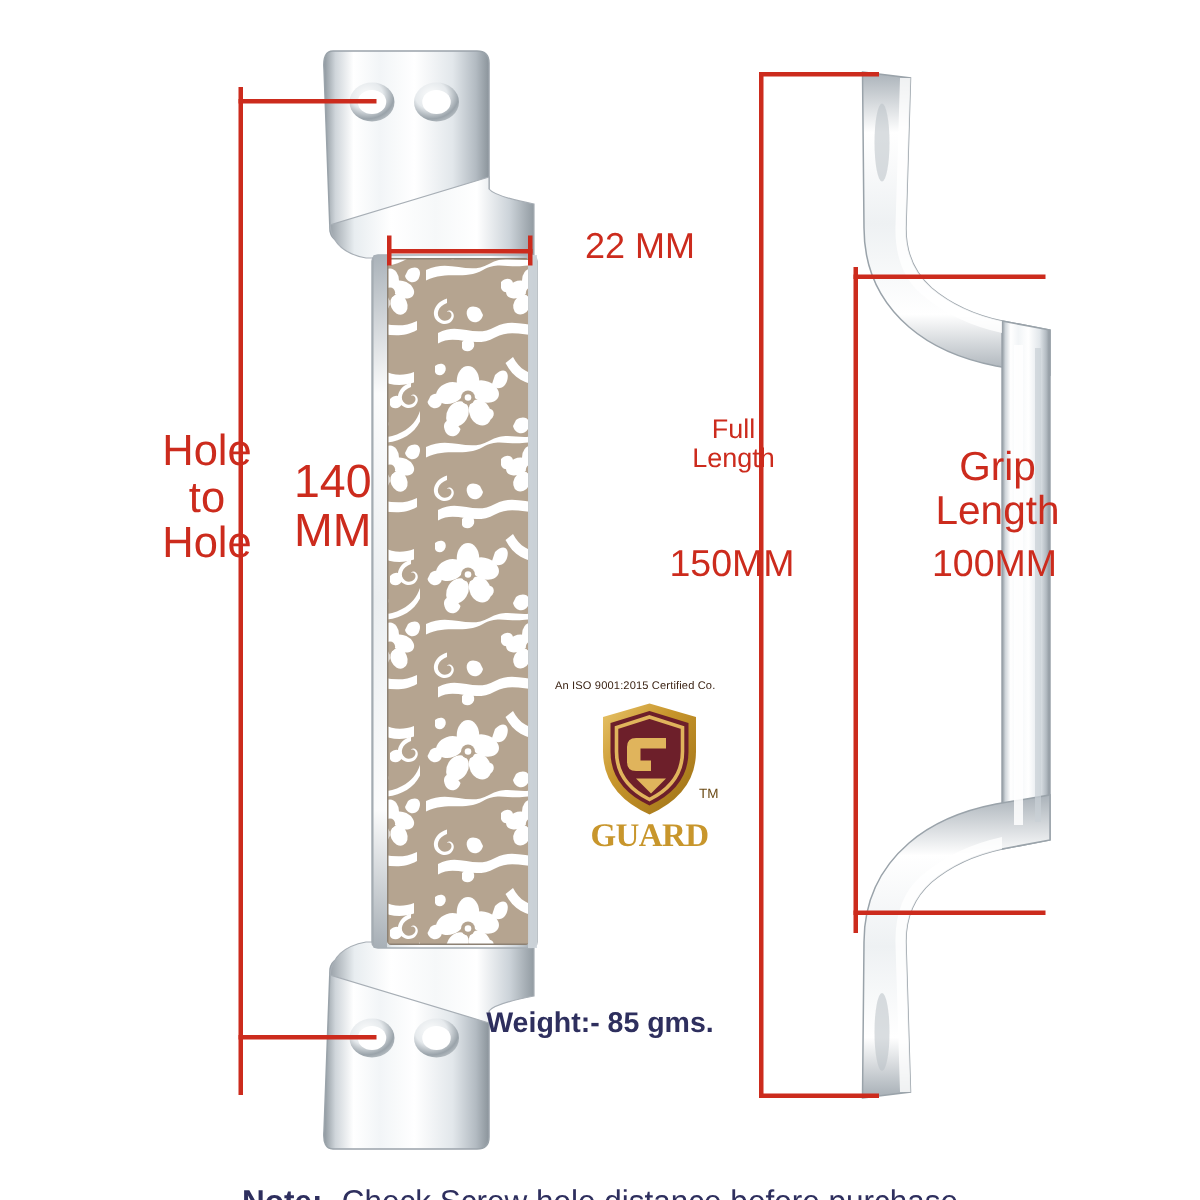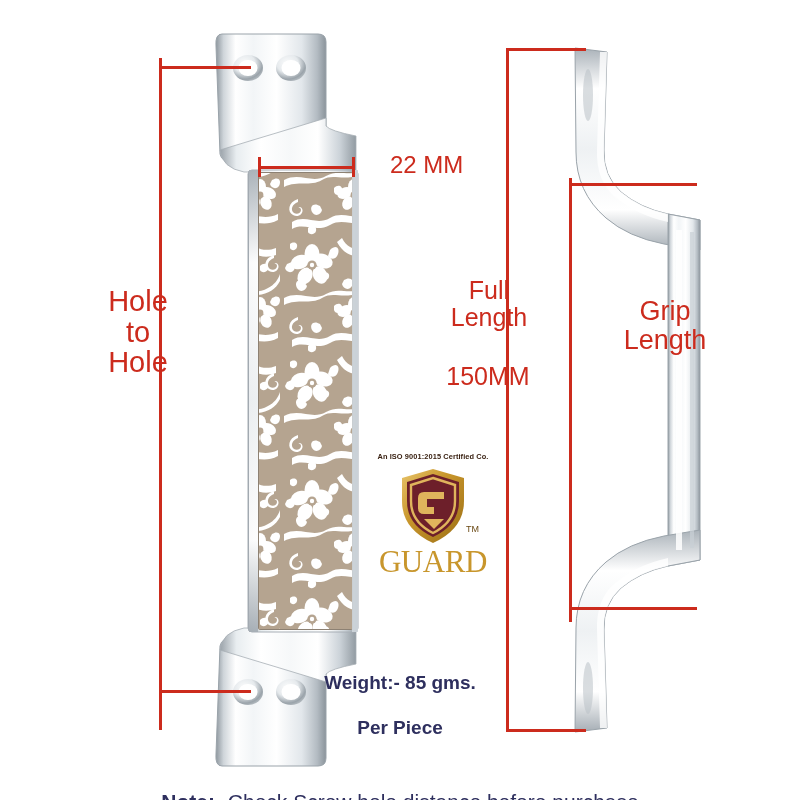--- a/index.html
+++ b/index.html
@@ -14,26 +14,26 @@
   .navy{position:absolute;color:#2e2f5e;text-align:center;line-height:1.18;
         white-space:pre-line;font-family:"Liberation Sans",sans-serif;}
 
   
   .vline{position:absolute;background:#cc2b1d;width:3px;}
   .hline{position:absolute;background:#cc2b1d;height:3px;}
   .tick-v{position:absolute;background:#cc2b1d;width:3px;}
 
   
   .logo-wrap{position:absolute;left:370px;top:452px;width:126px;height:148px;}
-  .iso-text{position:absolute;left:0;top:0;width:126px;text-align:center;
-            font-size:7.4px;font-weight:bold;color:#3a2213;letter-spacing:.1px;
+  .iso-text{position:absolute;left:0;top:0;width:126px;
+            font-size:7.4px;font-weight:normal;color:#3a2213;letter-spacing:.1px;
             font-family:"Liberation Sans",sans-serif;}
   .shield{position:absolute;left:30px;top:15px;width:66px;height:78px;}
   .guard-word{position:absolute;left:0;top:92px;width:126px;text-align:center;
-              font-size:31px;font-weight:normal;color:#c8962c;letter-spacing:-.4px;
+              font-size:22px;font-weight:bold;color:#c8962c;letter-spacing:-.4px;
               font-family:"Liberation Serif",serif;}
   .tm{position:absolute;left:96px;top:72px;font-size:9px;color:#6b4a15;
       font-family:"Liberation Sans",sans-serif;}
 </style>
 </head>
 <body>
 
 <div id="stage">
 
   <svg width="800" height="800" viewBox="0 0 800 800" style="position:absolute;left:0;top:0;">
@@ -218,29 +218,32 @@
   <div class="hline" style="left:506px;top:729px;width:80px;"></div>
 
   <div class="vline" style="left:569px;top:178px;height:444px;"></div>
   <div class="hline" style="left:569px;top:183px;width:128px;"></div>
   <div class="hline" style="left:569px;top:607px;width:128px;"></div>
 
   <div class="dim-text" style="left:56px;top:286px;width:100px;font-size:29px;">Hole
 to
 Hole</div>
 
+  <div class="dim-text" style="left:164px;top:305px;width:78px;font-size:31px;text-align:left;">140
+MM</div>
 
   <div class="dim-text" style="left:358px;top:152px;width:120px;font-size:24px;text-align:left;">22 MM</div>
 
-  <div class="dim-text" style="left:410px;top:277px;width:94px;font-size:25px;">Full
+  <div class="dim-text" style="left:410px;top:277px;width:94px;font-size:18px;">Full
 Length</div>
   <div class="dim-text" style="left:408px;top:363px;width:96px;font-size:25px;">150MM</div>
 
   <div class="dim-text" style="left:578px;top:277px;width:110px;font-size:27px;margin-top:20px;">Grip
 Length</div>
+  <div class="dim-text" style="left:575px;top:363px;width:112px;font-size:25px;">100MM</div>
 
   <div class="logo-wrap">
     <div class="iso-text">An ISO 9001:2015 Certified Co.</div>
     <svg class="shield" viewBox="0 0 66 78">
       <defs>
         <linearGradient id="gold" x1="0" y1="0" x2="1" y2="1">
           <stop offset="0%" stop-color="#e8c46a"></stop>
           <stop offset="40%" stop-color="#c8962c"></stop>
           <stop offset="100%" stop-color="#9c6f15"></stop>
         </linearGradient>
@@ -251,21 +254,20 @@
       <path d="M44 25 L24 25 Q18 25 18 31 L18 41 Q18 47 24 47 L34 47 L34 40 L27 40
                L27 32 L44 32 Z" fill="#e0b45c"></path>
       <path d="M24 52 L44 52 L34 62 Z" fill="#e0b45c"></path>
     </svg>
     <div class="tm">TM</div>
     <div class="guard-word">GUARD</div>
   </div>
 
   <div class="navy" style="left:300px;top:650px;width:200px;font-size:19px;font-weight:bold;">
     <div>Weight:- 85 gms.</div>
-    <div>Per Piece</div>
   </div>
 
   <div class="navy" style="left:100px;top:740px;width:600px;font-size:21px;">
     <div>
       <span style="font-weight:bold;">Note:-</span><span> Check Screw hole distance before purchase</span>
     </div>
     
   </div>
 
 </div>

